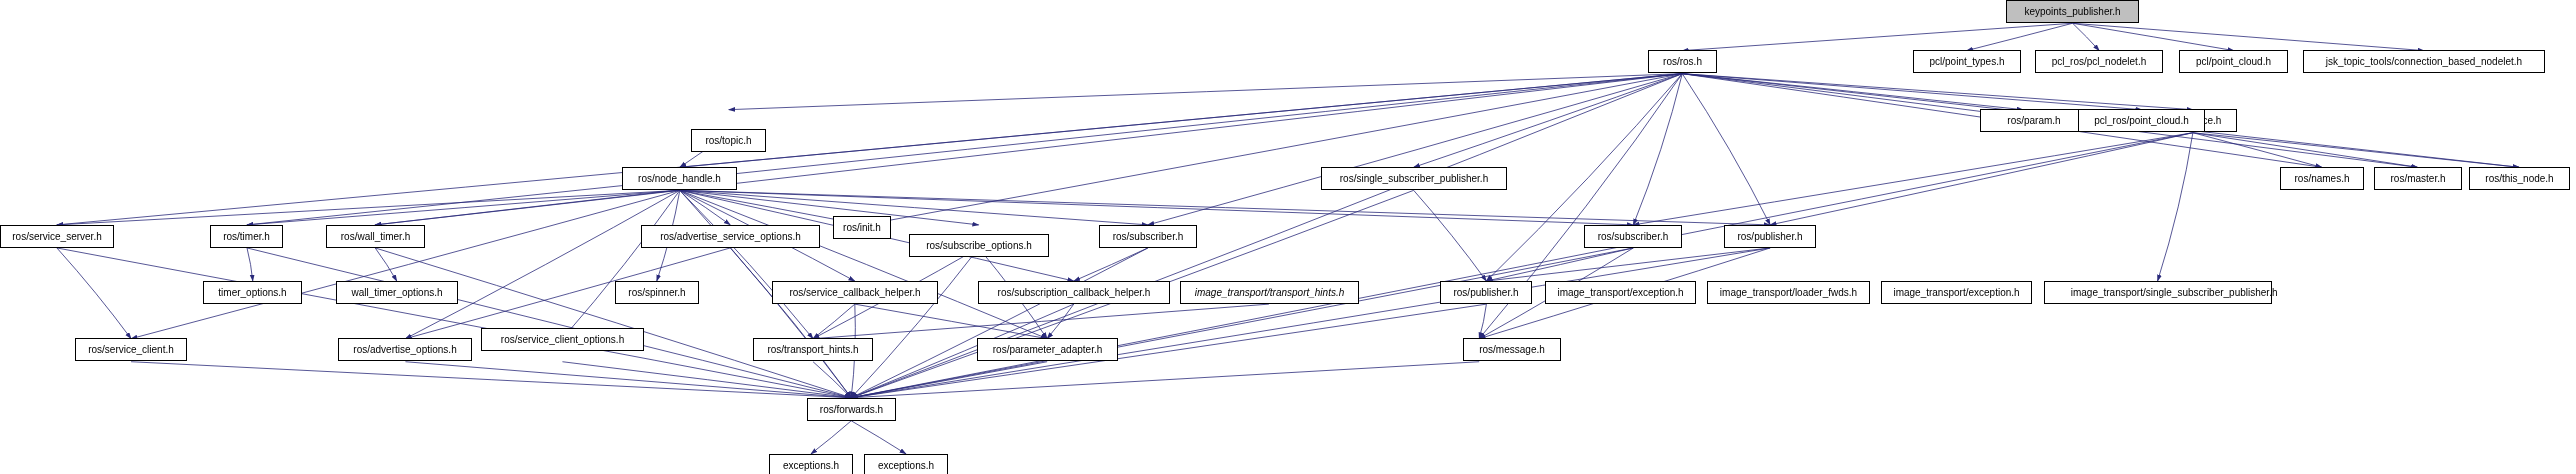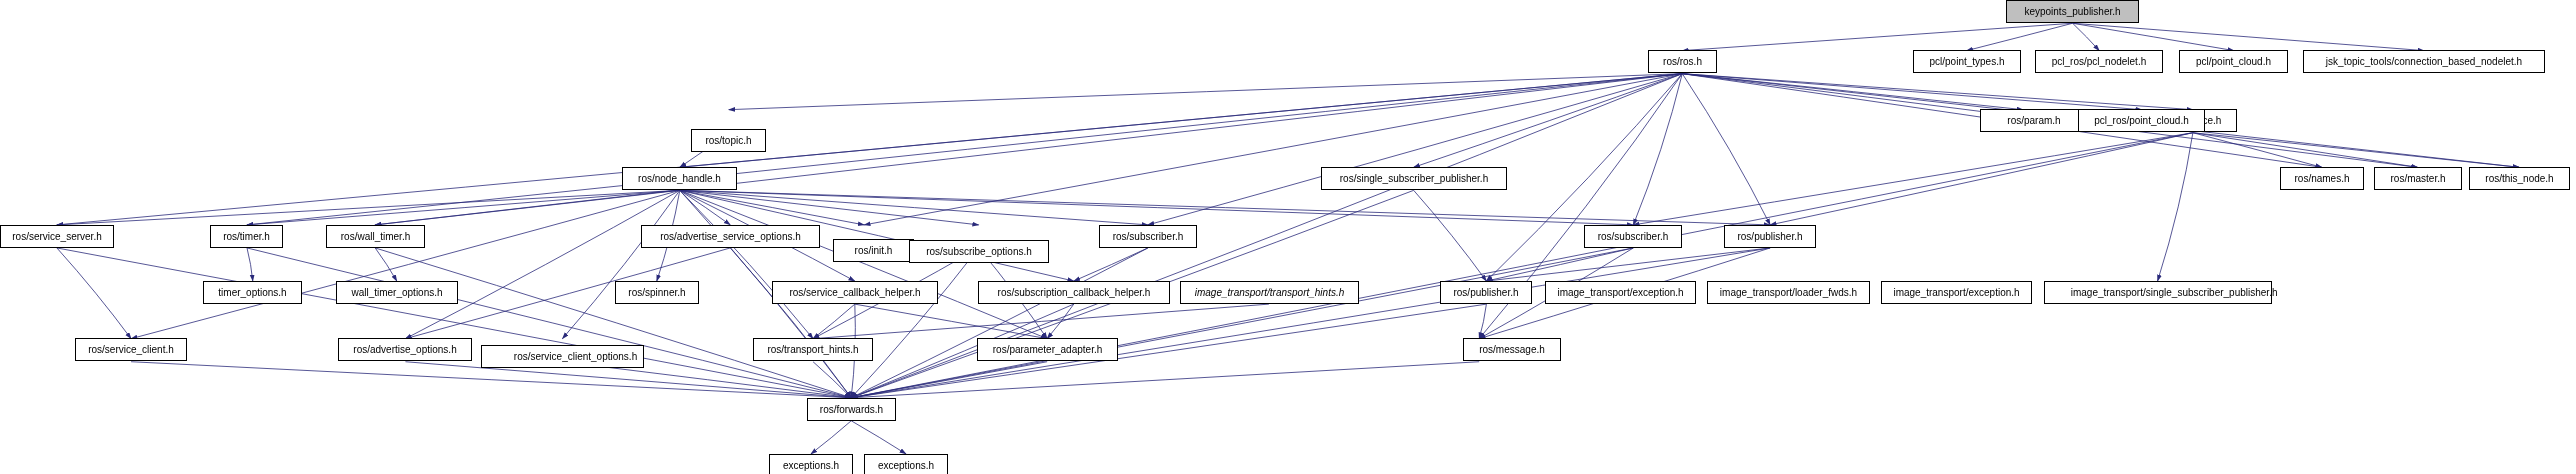--- a/index.html
+++ b/index.html
@@ -163,24 +163,24 @@
       </div>
       <div class="node" style="left: 210px; top: 225px; width: 73px;">
         <span>ros/timer.h</span>
       </div>
       <div class="node" style="left: 326px; top: 225px; width: 99px;">
         <span>ros/wall_timer.h</span>
       </div>
       <div class="node" style="left: 641px; top: 225px; width: 179px;">
         <span>ros/advertise_service_options.h</span>
       </div>
-      <div class="node" style="left: 833px; top: 239px; width: 81px;">
+      <div class="node" style="left: 833px; top: 216px; width: 58px;">
         <span>ros/init.h</span>
       </div>
-      <div class="node" style="left: 909px; top: 240px; width: 140px;">
+      <div class="node" style="left: 909px; top: 234px; width: 140px;">
         <span>ros/subscribe_options.h</span>
       </div>
       <div class="node" style="left: 1099px; top: 225px; width: 98px;">
         <span>ros/subscriber.h</span>
       </div>
       <div class="node" style="left: 1584px; top: 225px; width: 98px;">
         <span>ros/subscriber.h</span>
       </div>
       <div class="node" style="left: 1724px; top: 225px; width: 92px;">
         <span>ros/publisher.h</span>
@@ -217,21 +217,21 @@
       </div>
       <div class="node" style="left: 2044px; top: 281px; width: 228px; padding-left: 38px;">
         <span>image_transport/single_subscriber_publisher.h</span>
       </div>
       <div class="node" style="left: 75px; top: 338px; width: 112px;">
         <span>ros/service_client.h</span>
       </div>
       <div class="node" style="left: 338px; top: 338px; width: 134px;">
         <span>ros/advertise_options.h</span>
       </div>
-      <div class="node" style="left: 481px; top: 345px; width: 163px; justify-content: flex-end;">
+      <div class="node" style="left: 481px; top: 328px; width: 163px;">
         <span>ros/service_client_options.h</span>
       </div>
       <div class="node" style="left: 753px; top: 338px; width: 120px;">
         <span>ros/transport_hints.h</span>
       </div>
       <div class="node" style="left: 977px; top: 338px; width: 141px;">
         <span>ros/parameter_adapter.h</span>
       </div>
       <div class="node" style="left: 1430px; top: 338px; width: 98px; margin-left: 33px;">
         <span>ros/message.h</span>

